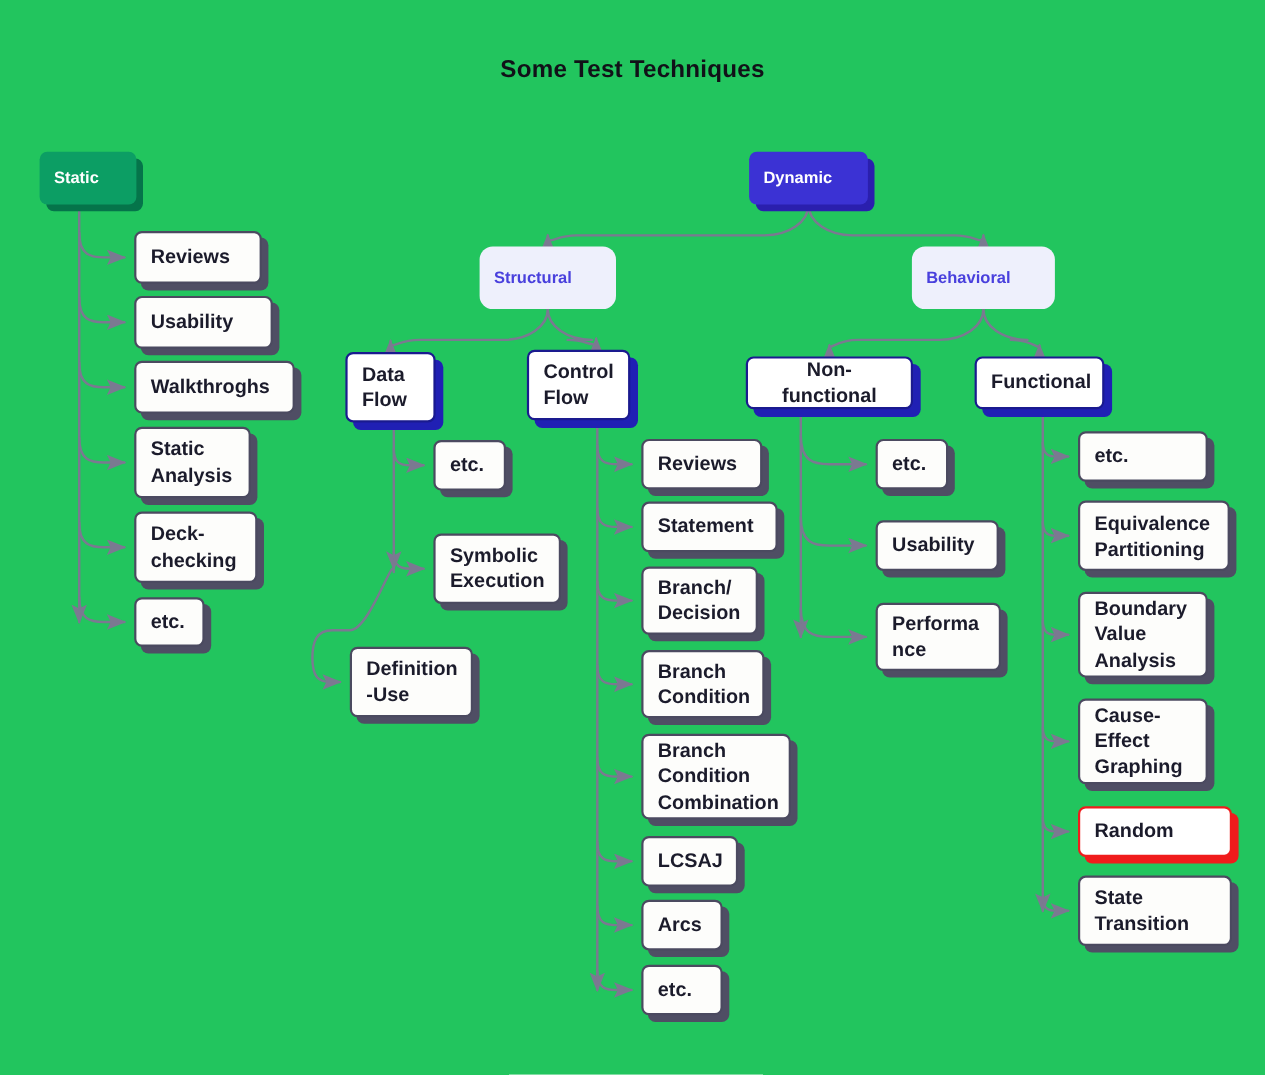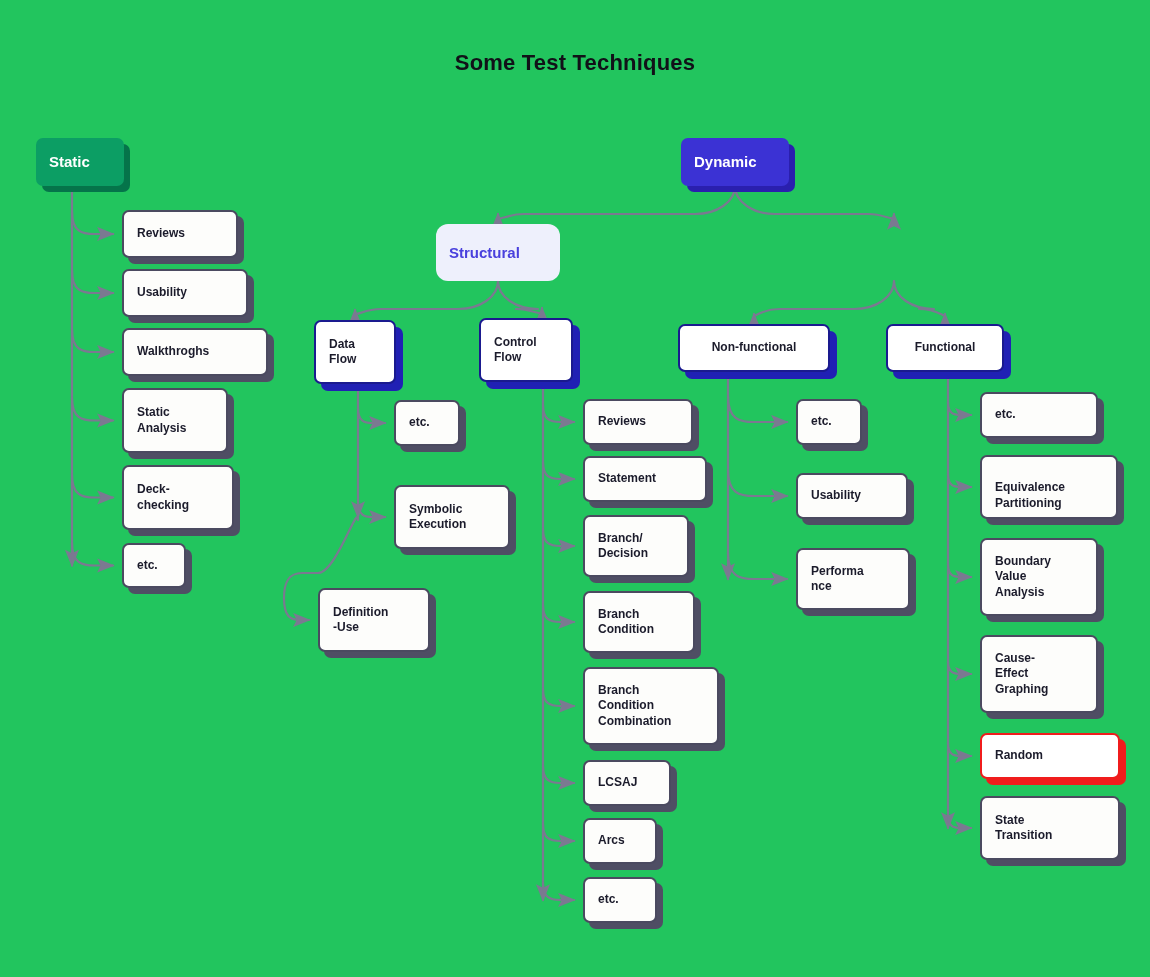--- a/index.html
+++ b/index.html
@@ -38,21 +38,21 @@
     font-weight: bold;
     color: #111118;
     letter-spacing: 0.2px;
   }
   .node {
     position: absolute;
     box-sizing: border-box;
     display: flex;
     align-items: center;
     border-radius: 7px;
-    font-size: 12px;
+    font-size: 18px;
     font-weight: bold;
     line-height: 1.28;
     padding: 6px 13px;
     z-index: 2;
   }
   
   .node.card {
     background: #fdfdfb;
     border: 2px solid #4b4a60;
     color: #1b1b2b;
@@ -168,20 +168,23 @@
 
   <div class="node green" id="n-static" style="left: 36px; top: 138px; width: 88px; height: 48px;">
     <span class="label">Static</span>
   </div>
   <div class="node indigo" id="n-dynamic" style="left: 681px; top: 138px; width: 108px; height: 48px;">
     <span class="label">Dynamic</span>
   </div>
   <div class="node soft" id="n-structural" style="left: 436px; top: 224px; width: 124px; height: 57px;">
     <span class="label">Structural</span>
   </div>
+  <div class="node soft" id="n-behavioral" style="left: 829px; top: 224px; width: 130px; height: 57px;">
+    <span class="label">Behavioral</span>
+  </div>
   <div class="node navy lefttext" id="n-data_flow" style="left: 314px; top: 320px; width: 82px; height: 64px;">
     <span class="label">Data
 Flow</span>
   </div>
   <div class="node navy lefttext" id="n-control_flow" style="left: 479px; top: 318px; width: 94px; height: 64px;">
     <span class="label">Control
 Flow</span>
   </div>
   <div class="node navy" id="n-non_functional" style="left: 678px; top: 324px; width: 152px; height: 48px;">
     <span class="label">Non-functional</span>

